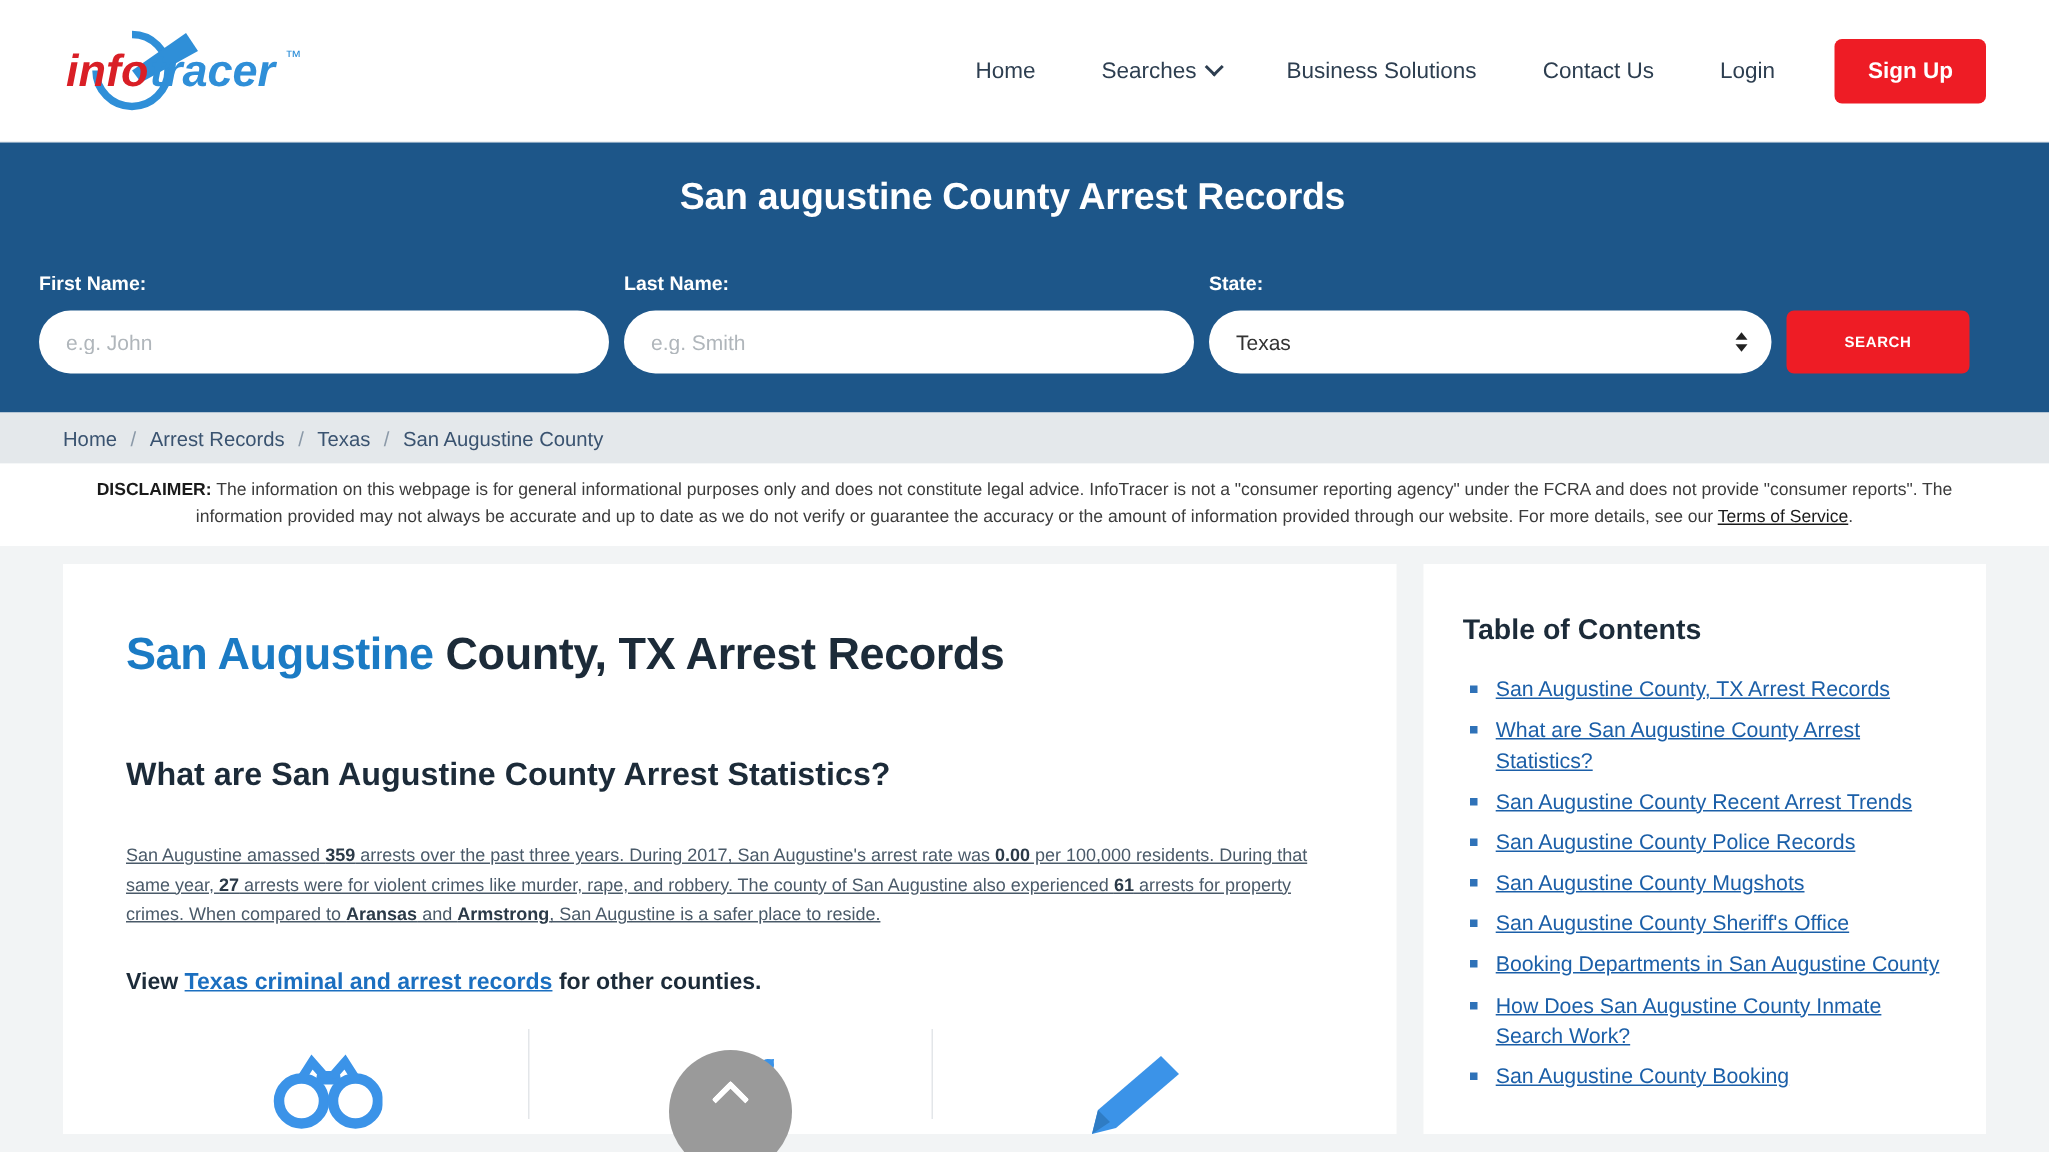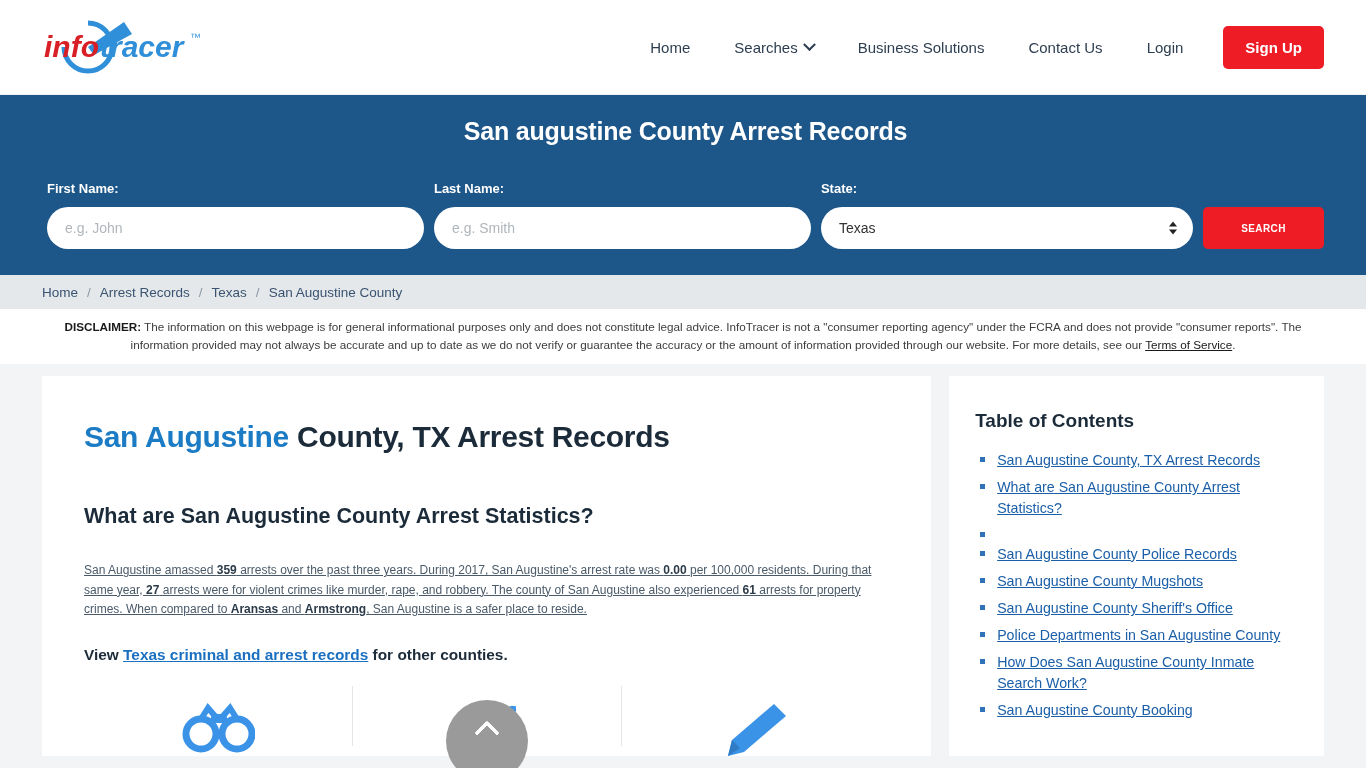--- a/index.html
+++ b/index.html
@@ -65,21 +65,21 @@
     padding: 13px 22px;
     margin-left: 18px;
     cursor: pointer;
     font-family: "Liberation Sans", sans-serif;
     white-space: nowrap;
   }
 
   
   .hero {
     background: #1d5689;
-    padding: 22px 42px 26px 47px;
+    padding: 22px 42px 26px 26px;
   }
   .hero-title {
     text-align: center;
     color: #ffffff;
     font-size: 25px;
     font-weight: bold;
     margin: 0 0 32px 0;
     letter-spacing: -0.2px;
   }
   .search-row {
@@ -447,36 +447,37 @@
       <li>
         <span class="toc-bullet"></span>
         <a class="toc-link" href="#">San Augustine County, TX Arrest Records</a>
       </li>
       <li>
         <span class="toc-bullet"></span>
         <a class="toc-link" href="#">What are San Augustine County Arrest Statistics?</a>
       </li>
       <li>
         <span class="toc-bullet"></span>
+        <a class="toc-link" href="#">San Augustine County Recent Arrest Trends</a>
       </li>
       <li>
         <span class="toc-bullet"></span>
         <a class="toc-link" href="#">San Augustine County Police Records</a>
       </li>
       <li>
         <span class="toc-bullet"></span>
         <a class="toc-link" href="#">San Augustine County Mugshots</a>
       </li>
       <li>
         <span class="toc-bullet"></span>
         <a class="toc-link" href="#">San Augustine County Sheriff's Office</a>
       </li>
       <li>
         <span class="toc-bullet"></span>
-        <a class="toc-link" href="#">Police Departments in San Augustine County</a>
+        <a class="toc-link" href="#">Booking Departments in San Augustine County</a>
       </li>
       <li>
         <span class="toc-bullet"></span>
         <a class="toc-link" href="#">How Does San Augustine County Inmate Search Work?</a>
       </li>
       <li>
         <span class="toc-bullet"></span>
         <a class="toc-link" href="#">San Augustine County Booking</a>
       </li>
     </ul>

